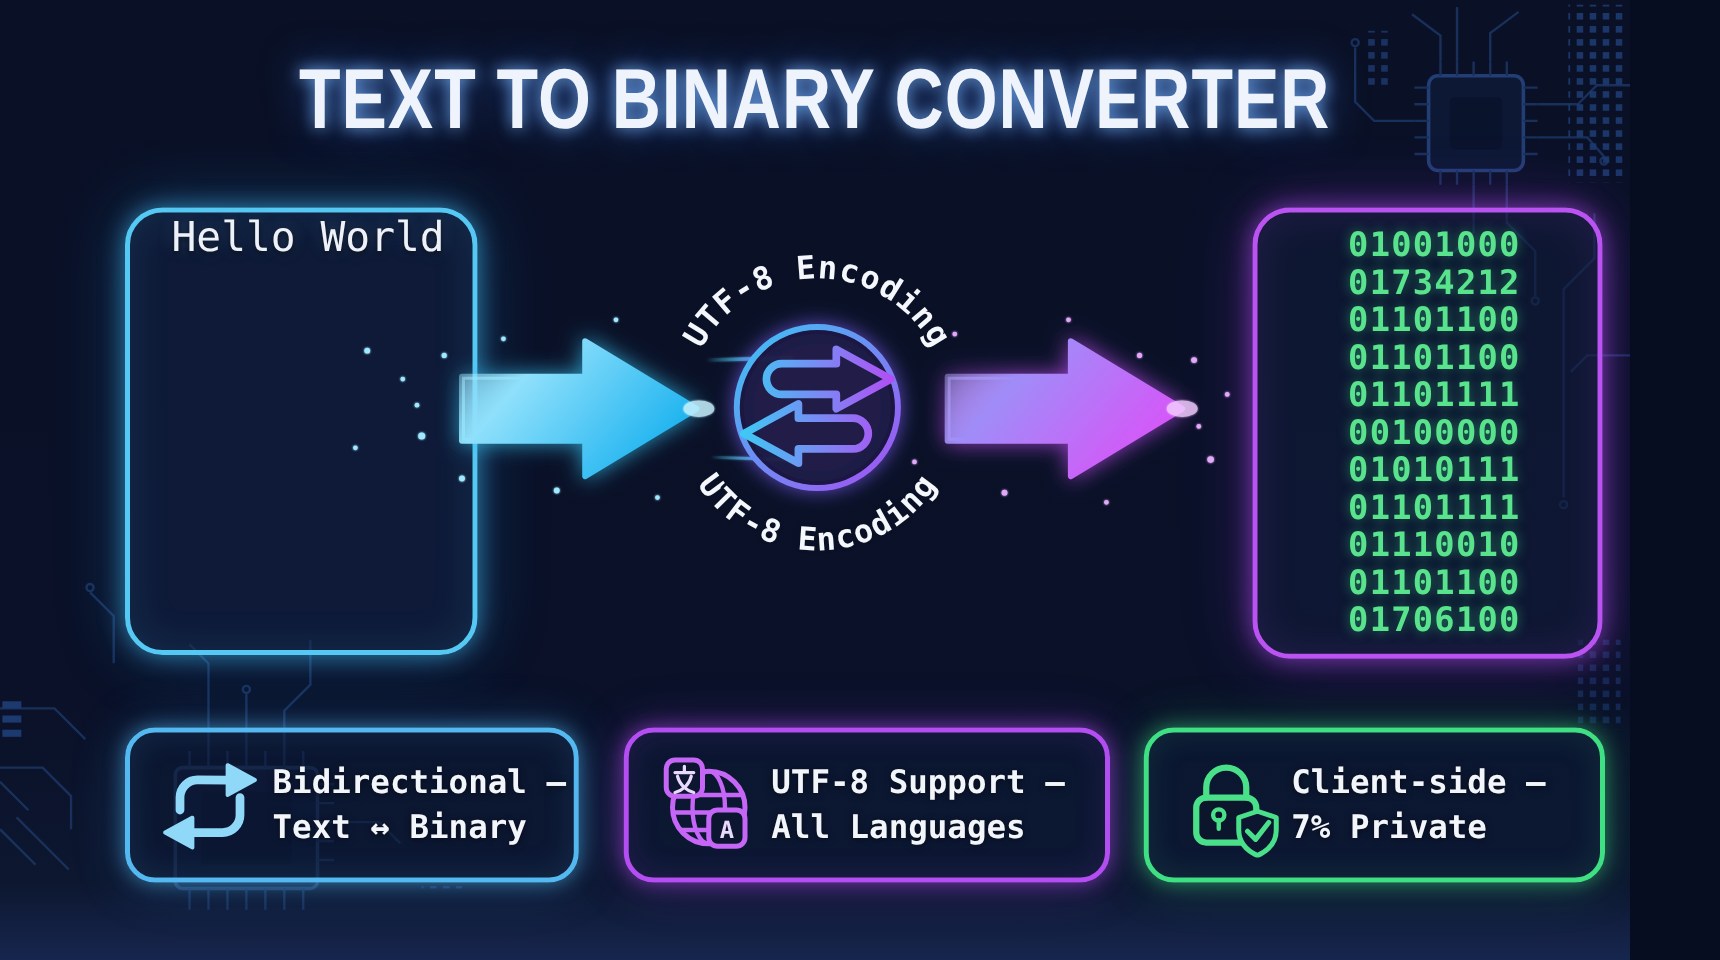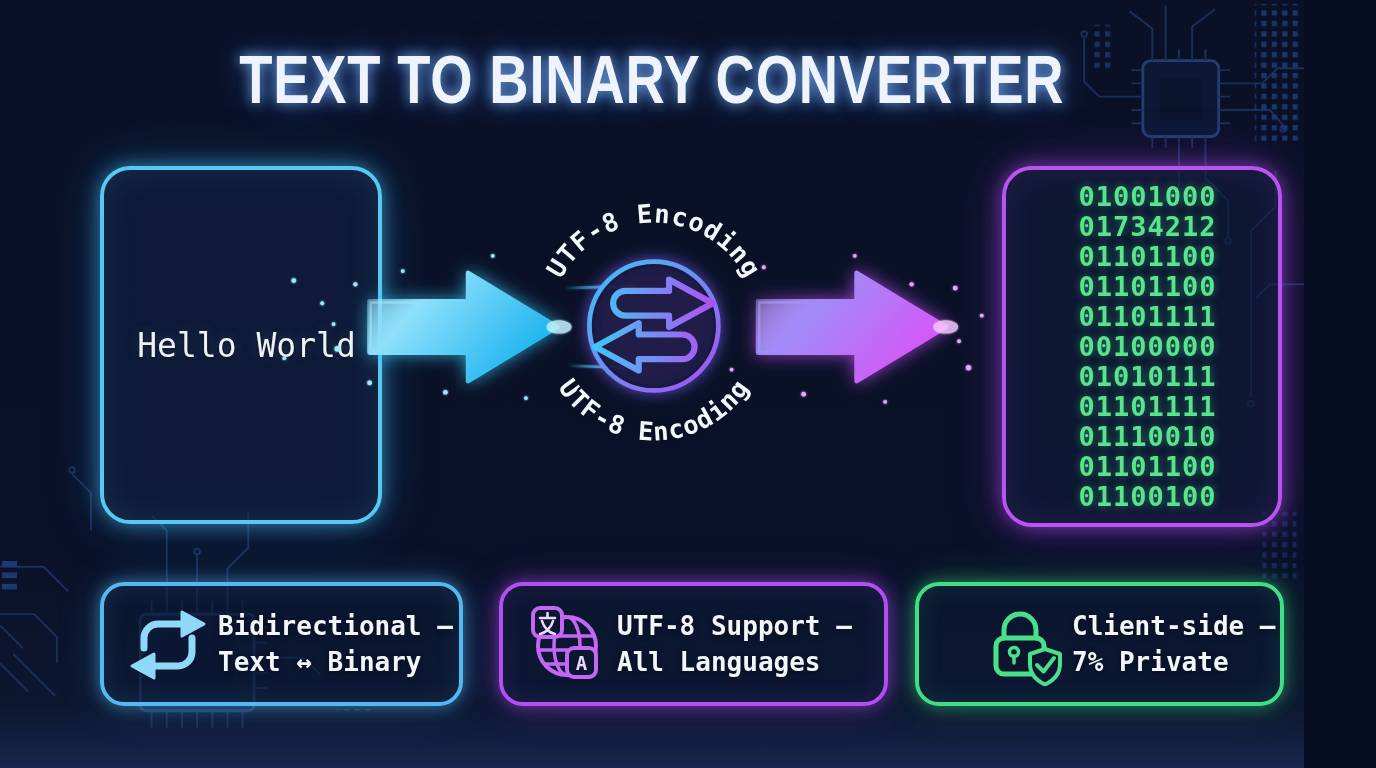--- a/index.html
+++ b/index.html
@@ -19,21 +19,21 @@
     text-shadow:0 0 14px rgba(120,180,255,.95),0 0 38px rgba(70,130,255,.55),0 3px 6px rgba(0,0,0,.45);
   }
   .title span{display:inline-block;transform:scaleX(.8);white-space:nowrap;}
 
   
   .nbox{position:absolute;border-radius:30px;box-sizing:border-box;padding-left:11px;}
   .box-input{
     left:100px;top:166px;width:282px;height:358px;
     border:4px solid #55c8f3;background:rgba(18,34,70,.55);
     box-shadow:0 0 20px rgba(70,195,248,.6),0 0 55px rgba(40,150,235,.28),inset 0 0 34px rgba(70,195,248,.12);
-    display:flex;align-items:center;justify-content:center;
+    display:flex;align-items:flex-start;justify-content:center;
   }
   .hello{
     font-size:33px;color:#eef2f8;white-space:nowrap;
     text-shadow:0 2px 5px rgba(0,0,0,.6),0 0 12px rgba(140,205,255,.25);
   }
   .box-output{
     left:1002px;top:166px;width:280px;height:361px;
     border:4px solid #bb53f3;background:rgba(16,28,58,.6);
     box-shadow:0 0 20px rgba(186,80,245,.6),0 0 55px rgba(150,50,230,.3),inset 0 0 34px rgba(186,80,245,.12);
     display:flex;flex-direction:column;align-items:center;justify-content:center;
@@ -49,21 +49,21 @@
     display:flex;align-items:center;background:rgba(13,26,54,.55);
   }
   .badge .icn{flex:0 0 auto;margin:0 8px 0 22px;}
   .btext{font-size:26px;line-height:36px;font-weight:bold;color:#f2f5fa;
     text-shadow:0 1px 6px rgba(0,0,0,.55);white-space:nowrap;}
   .b1{left:100px;width:363px;border:4px solid #54b9f0;
       box-shadow:0 0 16px rgba(84,185,240,.55),0 0 42px rgba(60,150,230,.25),inset 0 0 26px rgba(84,185,240,.13);}
   .b2{left:499px;width:389px;border:4px solid #b44df2;
       box-shadow:0 0 16px rgba(180,77,242,.55),0 0 42px rgba(160,60,235,.25),inset 0 0 26px rgba(180,77,242,.13);}
   .b3{left:915px;width:369px;border:4px solid #3fe083;
-      box-shadow:0 0 16px rgba(63,224,131,.5),0 0 42px rgba(40,200,110,.22),inset 0 0 26px rgba(63,224,131,.12);padding-left:39px;}
+      box-shadow:0 0 16px rgba(63,224,131,.5),0 0 42px rgba(40,200,110,.22),inset 0 0 26px rgba(63,224,131,.12);}
 
   
   .arcText{
     font-family:"DejaVu Sans Mono","Liberation Mono",monospace;
     font-size:27px;font-weight:bold;fill:#f4f7fc;letter-spacing:1px;
     paint-order:stroke;stroke:#0a1126;stroke-width:5px;stroke-linejoin:round;
   }
   .glyphA{font-family:"DejaVu Sans Mono",monospace;font-size:19px;font-weight:bold;fill:#e9d9fb;}
 </style>
 </head>
@@ -139,21 +139,21 @@
     <div class="bin">01001000</div>
     <div class="bin">01734212</div>
     <div class="bin">01101100</div>
     <div class="bin">01101100</div>
     <div class="bin">01101111</div>
     <div class="bin">00100000</div>
     <div class="bin">01010111</div>
     <div class="bin">01101111</div>
     <div class="bin">01110010</div>
     <div class="bin">01101100</div>
-    <div class="bin">01100100</div>
+    <div class="bin">01706100</div>
   </div>
 
   <svg class="fx" viewBox="0 0 1376 768" xmlns="http://www.w3.org/2000/svg">
     <defs>
       <linearGradient id="gCyan" x1="0" y1="0" x2="1" y2=".5">
         <stop offset="0" stop-color="#aaebff" stop-opacity=".2"></stop>
         <stop offset=".32" stop-color="#8fe0fb"></stop>
         <stop offset="1" stop-color="#1fb4f0"></stop>
       </linearGradient>
       <linearGradient id="gPurp" x1="0" y1="0" x2="1" y2=".5">

